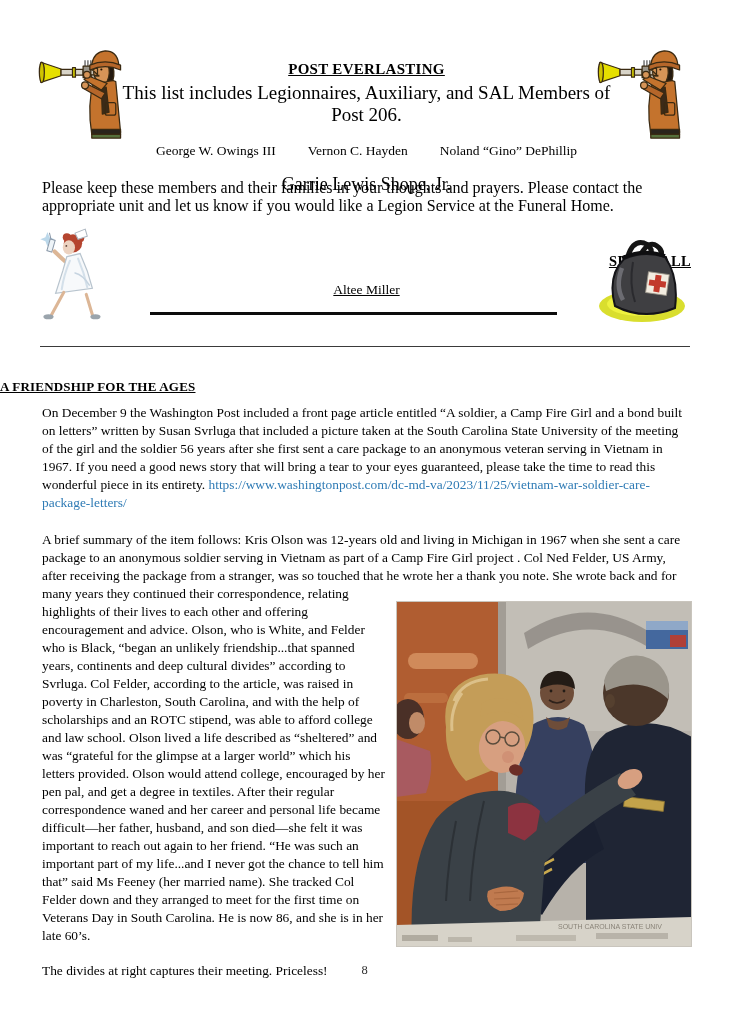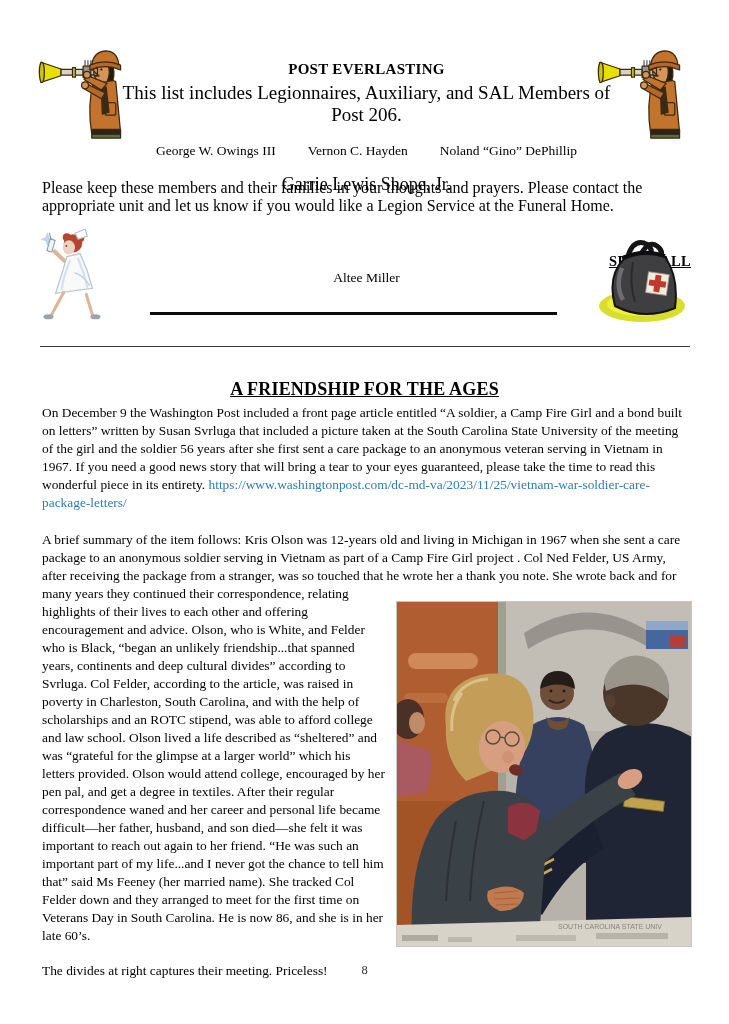--- a/index.html
+++ b/index.html
@@ -7,35 +7,35 @@
   .page {
     position:relative; width:729px; height:1024px; background:#ffffff;
     margin:0 auto; font-family:"Liberation Serif","DejaVu Serif",serif; color:#000;
     overflow:hidden;
   }
   
   .pe-section { position:absolute; top:44px; left:42px; right:38px; height:140px; }
   .bugler-left  { position:absolute; left:-4px; top:2px; }
   .bugler-right { position:absolute; right:-2px; top:2px; }
   .pe-center { width:500px; margin:0 auto; text-align:center; }
-  .pe-title { font-size:15px; font-weight:bold; margin-top:17px; letter-spacing:.3px; }
+  .pe-title { font-size:15px; font-weight:bold; text-decoration:underline; margin-top:17px; letter-spacing:.3px; }
   .pe-subtitle { font-size:19px; margin-top:4px; }
   .pe-names { display:flex; justify-content:center; gap:32px; font-size:13.5px; margin-top:17px; white-space:nowrap; }
   .pe-name2 { font-size:18px; margin-top:15px; }
   .note { position:absolute; top:179px; left:42px; width:650px; font-size:16px; line-height:17.5px; }
   
   .sick-section { position:absolute; top:226px; left:42px; right:38px; height:110px; }
   .nurse { position:absolute; left:-10px; top:0; }
   .bag { position:absolute; right:2px; top:4px; }
   .sick-title { text-align:right; font-size:14.5px; font-weight:bold; text-decoration:underline; padding-top:27px; letter-spacing:.3px; }
-  .sick-names { text-align:center; font-size:13.5px; margin-top:0; }
+  .sick-names { text-align:center; font-size:13.5px; margin-top:12px;text-decoration:underline; }
   .thick-rule { position:absolute; left:108px; top:86px; width:407px; height:3px; background:#0c0c0c; }
   .thin-rule { position:absolute; top:346px; left:40px; width:650px; height:0; border-top:1.4px solid #3a3a3a; }
   
-  .fr-title { position:absolute; top:379px; left:0; width:100%; text-align:center; font-size:18px; font-weight:bold; text-decoration:underline; letter-spacing:.2px; }
+  .fr-title { position:absolute; top:379px; left:0; width:100%; font-size:13px; font-weight:bold; text-decoration:underline; letter-spacing:.2px; }
   .article { position:absolute; top:404px; left:42px; width:650px; font-size:13.4px; line-height:18px; }
   .article p { margin:0; }
   .p1 { margin-bottom:19px !important; }
   .wp-link { color:#2f7bb5; text-decoration:none; overflow-wrap:anywhere; }
   .float-spacer { float:right; width:0; height:68px; }
   .photo-fig { float:right; clear:right; width:296px; margin:2px 0 6px 11px; position:relative; }
   .photo-fig svg { display:block; }
   .p3 { margin-top:17px !important; }
   .clearfix::after { content:""; display:block; clear:both; }
   .page-number { position:absolute; top:963px; left:0; width:100%; text-align:center; font-size:12.5px; color:#333; }

